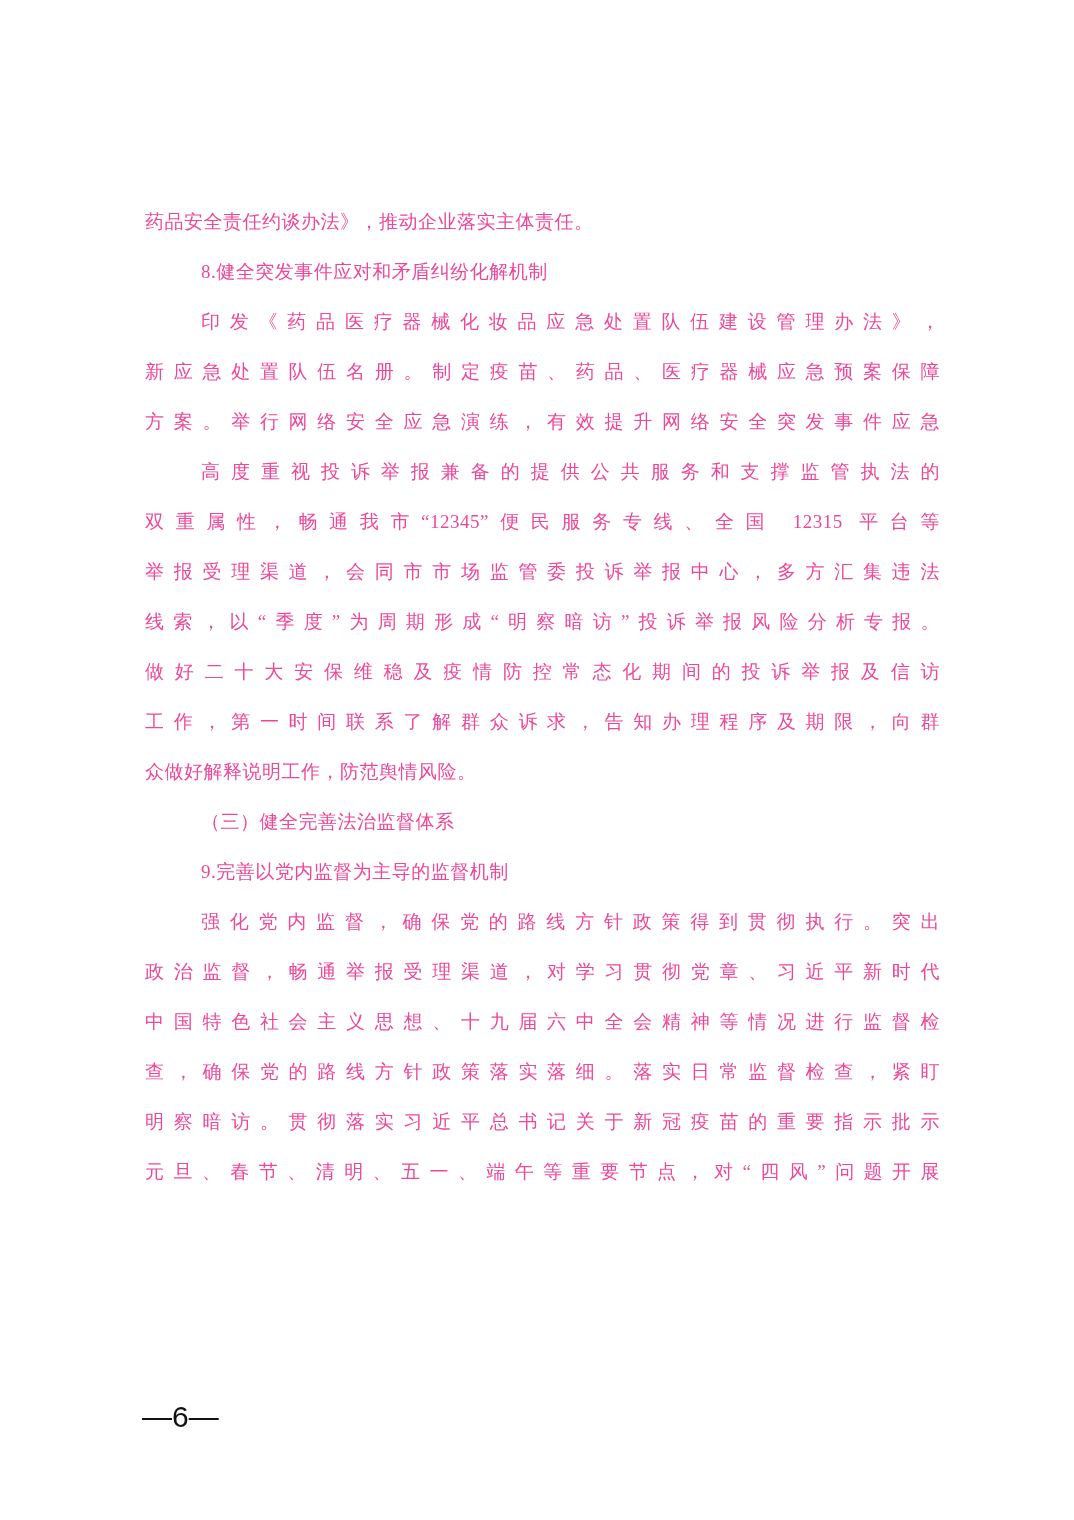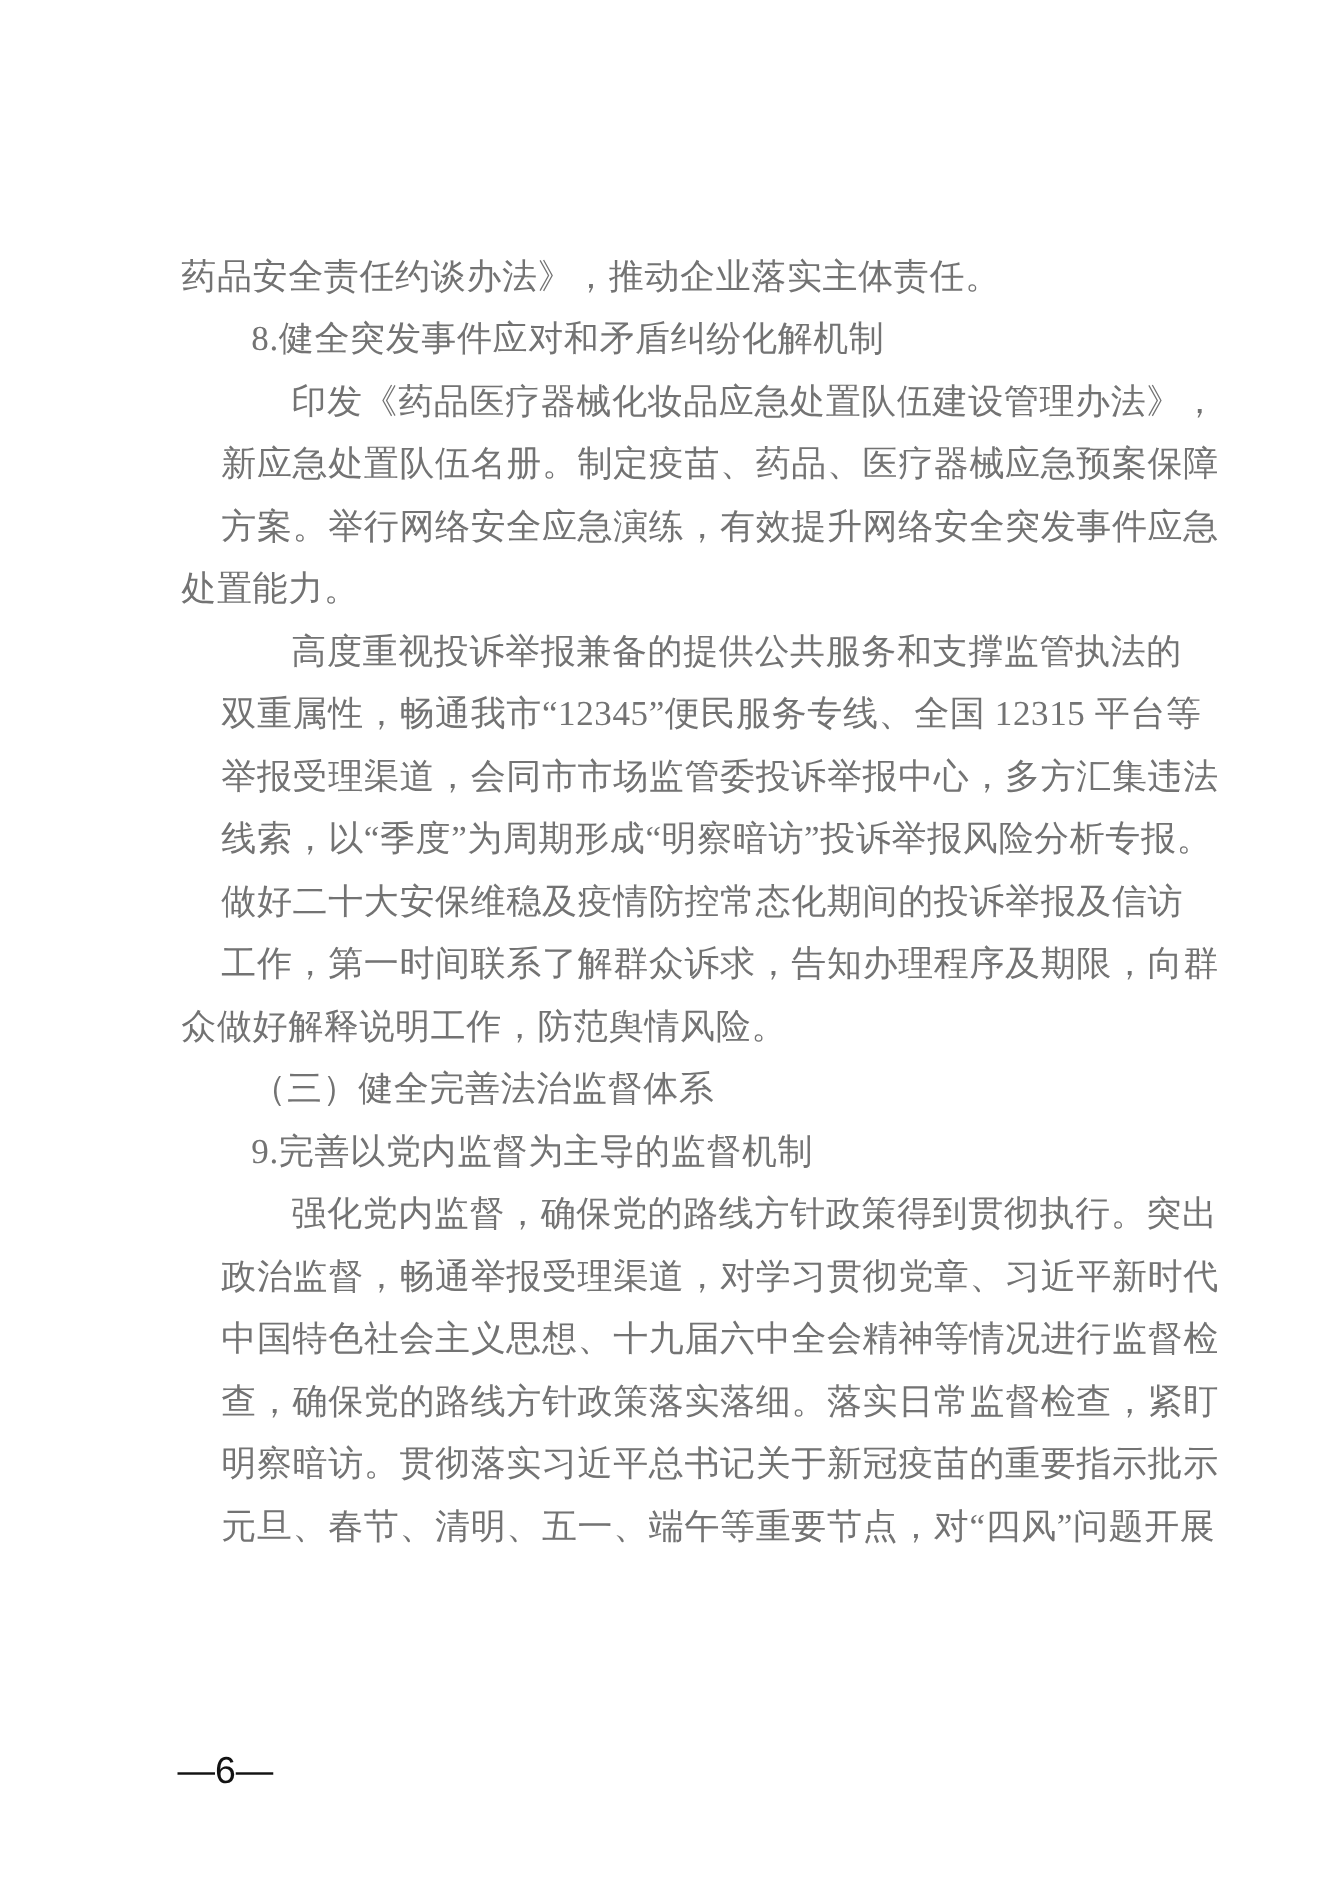--- a/index.html
+++ b/index.html
@@ -19,31 +19,30 @@
   }
   .doc-lines {
     position: absolute;
     left: 145px;
     top: 197px;
     width: 795px;
   }
   .line {
     height: 50px;
     line-height: 50px;
-    font-size: 28px;
+    font-size: 19px;
     letter-spacing: 0.5px;
     white-space: nowrap;
     text-align: left;
-    color: #737373;
+    color: #ec4899;
   }
   .line.fill {
     text-align: justify;
     text-align-last: justify;
     text-justify: inter-character;
-    margin-left: 32px;
   }
   .line.indent {
     text-indent: 56px;
   }
   .line.bold {
     font-weight: normal;
   }
   .page-footer {
     position: absolute;
     left: 142px;
@@ -58,21 +57,20 @@
 </head>
 <body>
 
 <div class="page">
   <div class="doc-lines">
       <div class="line">药品安全责任约谈办法》，推动企业落实主体责任。</div>
       <div class="line indent">8.健全突发事件应对和矛盾纠纷化解机制</div>
       <div class="line fill indent">印发《药品医疗器械化妆品应急处置队伍建设管理办法》，</div>
       <div class="line fill">新应急处置队伍名册。制定疫苗、药品、医疗器械应急预案保障</div>
       <div class="line fill">方案。举行网络安全应急演练，有效提升网络安全突发事件应急</div>
-      <div class="line">处置能力。</div>
       <div class="line fill indent">高度重视投诉举报兼备的提供公共服务和支撑监管执法的</div>
       <div class="line fill">双重属性，畅通我市“12345”便民服务专线、全国 12315 平台等</div>
       <div class="line fill">举报受理渠道，会同市市场监管委投诉举报中心，多方汇集违法</div>
       <div class="line fill">线索，以“季度”为周期形成“明察暗访”投诉举报风险分析专报。</div>
       <div class="line fill">做好二十大安保维稳及疫情防控常态化期间的投诉举报及信访</div>
       <div class="line fill">工作，第一时间联系了解群众诉求，告知办理程序及期限，向群</div>
       <div class="line">众做好解释说明工作，防范舆情风险。</div>
       <div class="line indent bold">（三）健全完善法治监督体系</div>
       <div class="line indent">9.完善以党内监督为主导的监督机制</div>
       <div class="line fill indent">强化党内监督，确保党的路线方针政策得到贯彻执行。突出</div>

